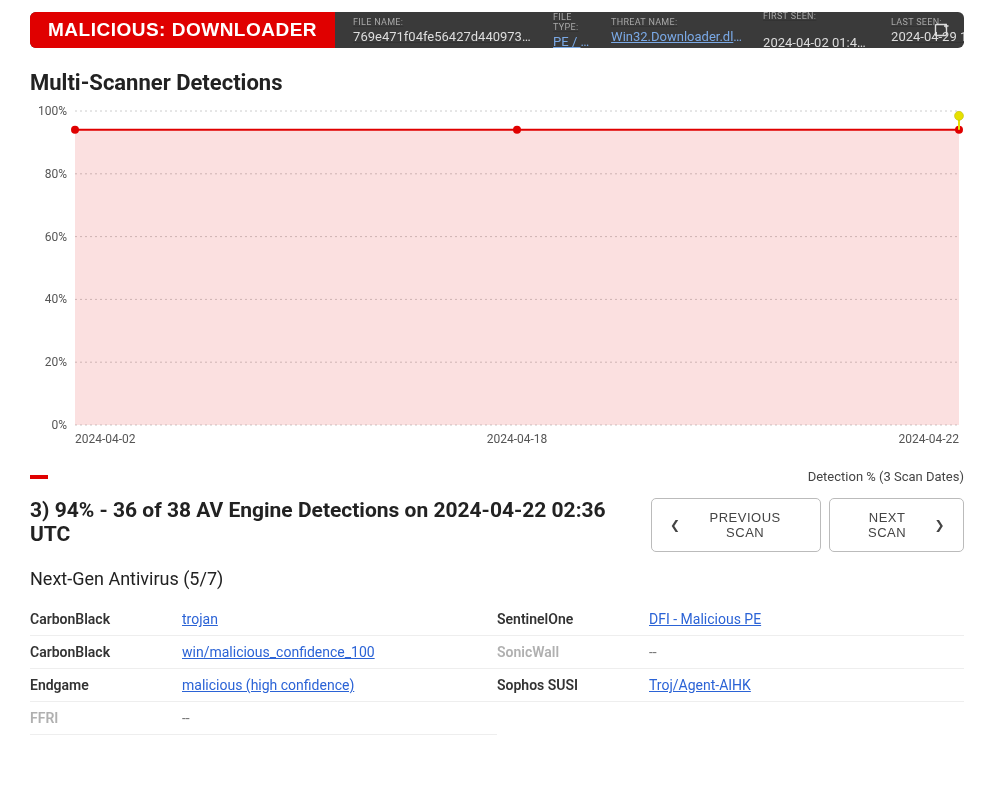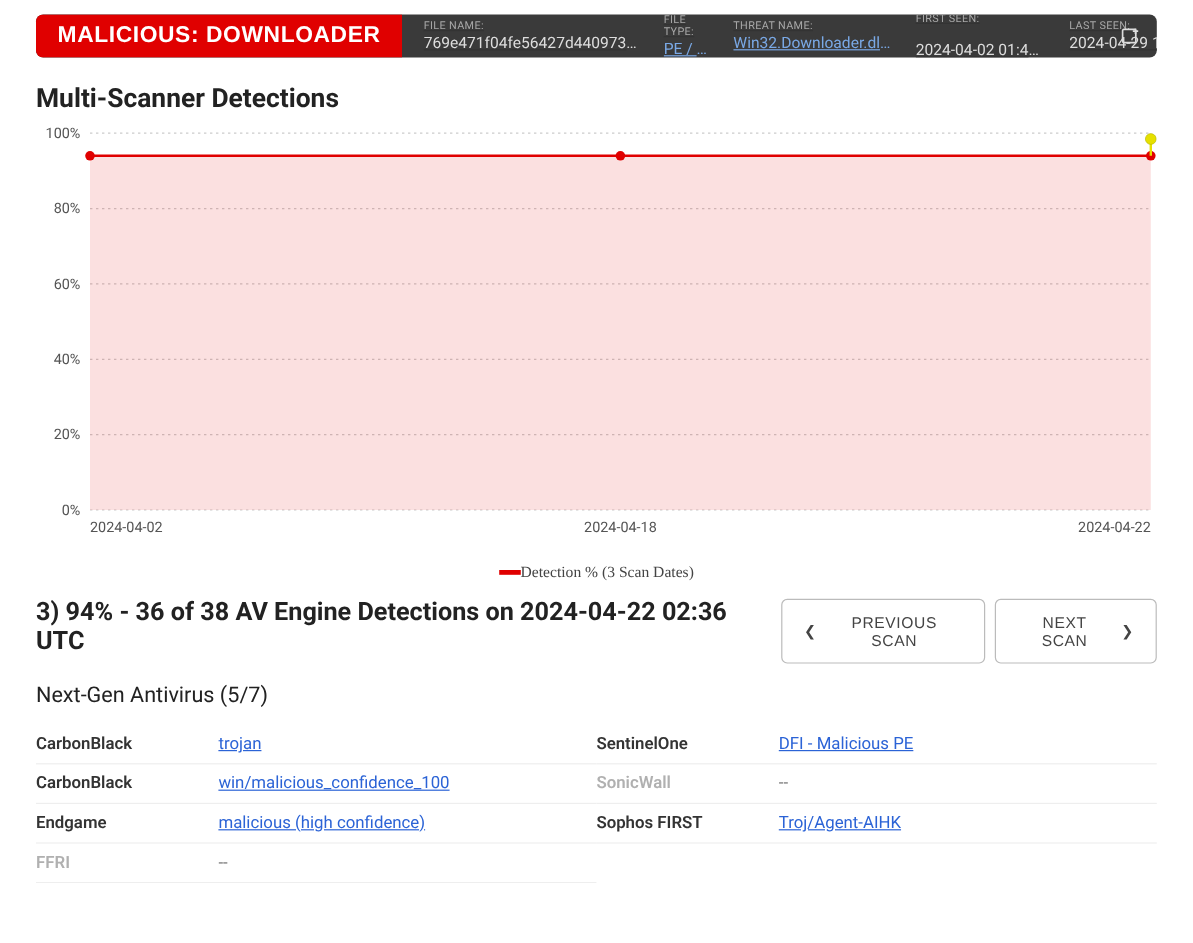--- a/index.html
+++ b/index.html
@@ -91,26 +91,25 @@
   }
 
   
   .chart-wrap { padding-left: 0; }
   .chart {
     display: block;
   }
   .axis-text { font-size: 12px; fill: #555; }
   .legend-row {
     display: flex;
-    justify-content: center;
+    justify-content: space-between;
     align-items: center;
     margin: 16px 0 14px 0;
     font-size: 13px;
     color: #444;
-    font-family: Liberation Serif, serif;
   }
   .legend-swatch {
     width: 18px;
     height: 4px;
     background: #e00000;
   }
 
   
   .scan-row {
     display: flex;
@@ -288,18 +287,18 @@
     <div id="av-col-right">
         <div class="av-row">
           <div class="av-vendor">SentinelOne</div>
           <div class="av-verdict">DFI - Malicious PE</div>
         </div>
         <div class="av-row">
           <div class="av-vendor dim">SonicWall</div>
           <div class="av-verdict none">--</div>
         </div>
         <div class="av-row">
-          <div class="av-vendor">Sophos FIRST</div>
+          <div class="av-vendor">Sophos SUSI</div>
           <div class="av-verdict">Troj/Agent-AIHK</div>
         </div>
       </div>
   </div>
 </div>
 
 </body></html>

